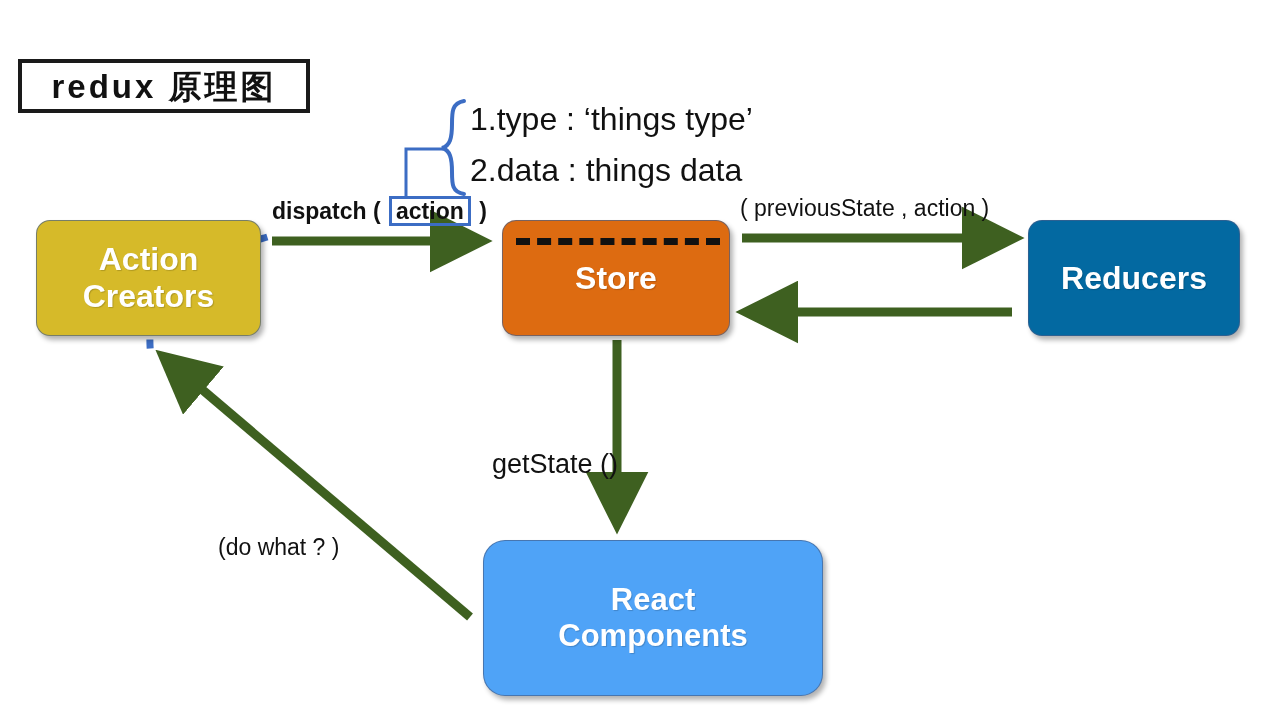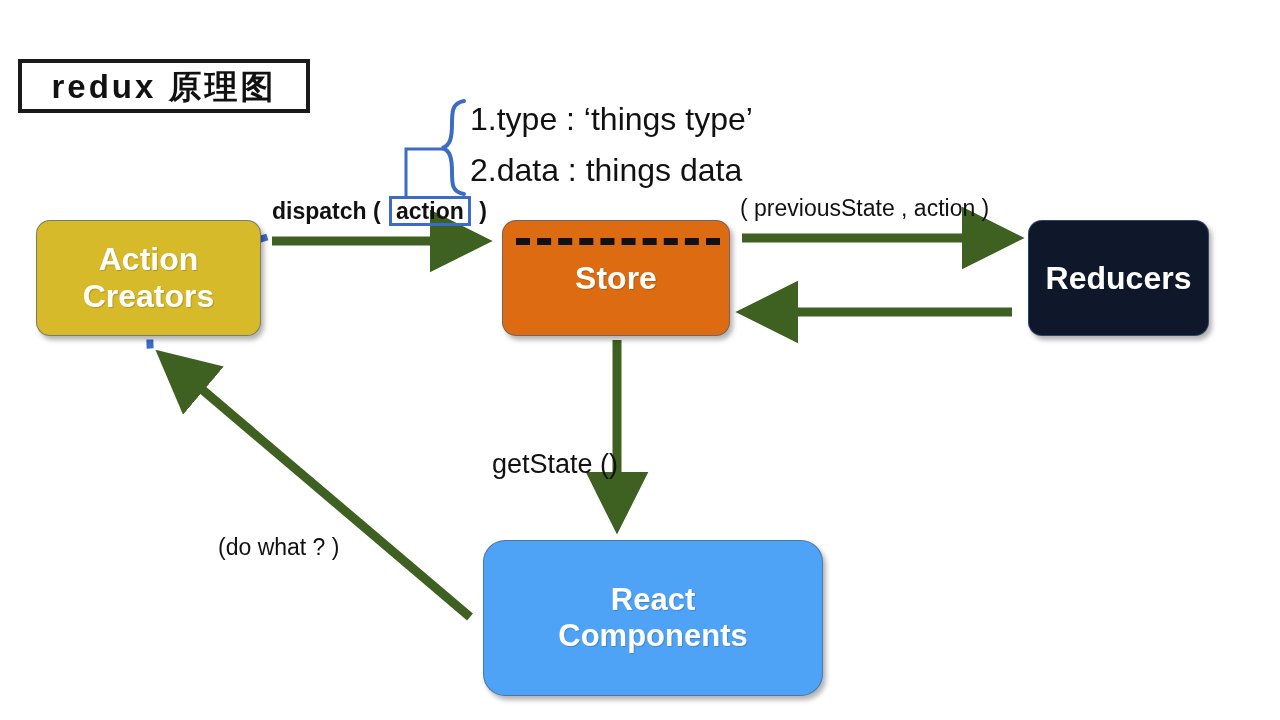--- a/index.html
+++ b/index.html
@@ -58,22 +58,22 @@
   }
   #node-action-creators {
     left: 36px;  top: 220px;  width: 225px; height: 116px;
     background: #D6BA29;
   }
   #node-store {
     left: 502px; top: 220px; width: 228px; height: 116px;
     background: #DD6B11;
   }
   #node-reducers {
-    left: 1028px; top: 220px; width: 181px; height: 116px;
-    background: #0f172a;
+    left: 1028px; top: 220px; width: 212px; height: 116px;
+    background: #0369a1;
   }
   #node-react-components {
     left: 483px; top: 540px; width: 340px; height: 156px;
     background: #4FA3F7;
     border-radius: 22px;
     font-size: 31px;
   }
 
   
   #store-dash {

